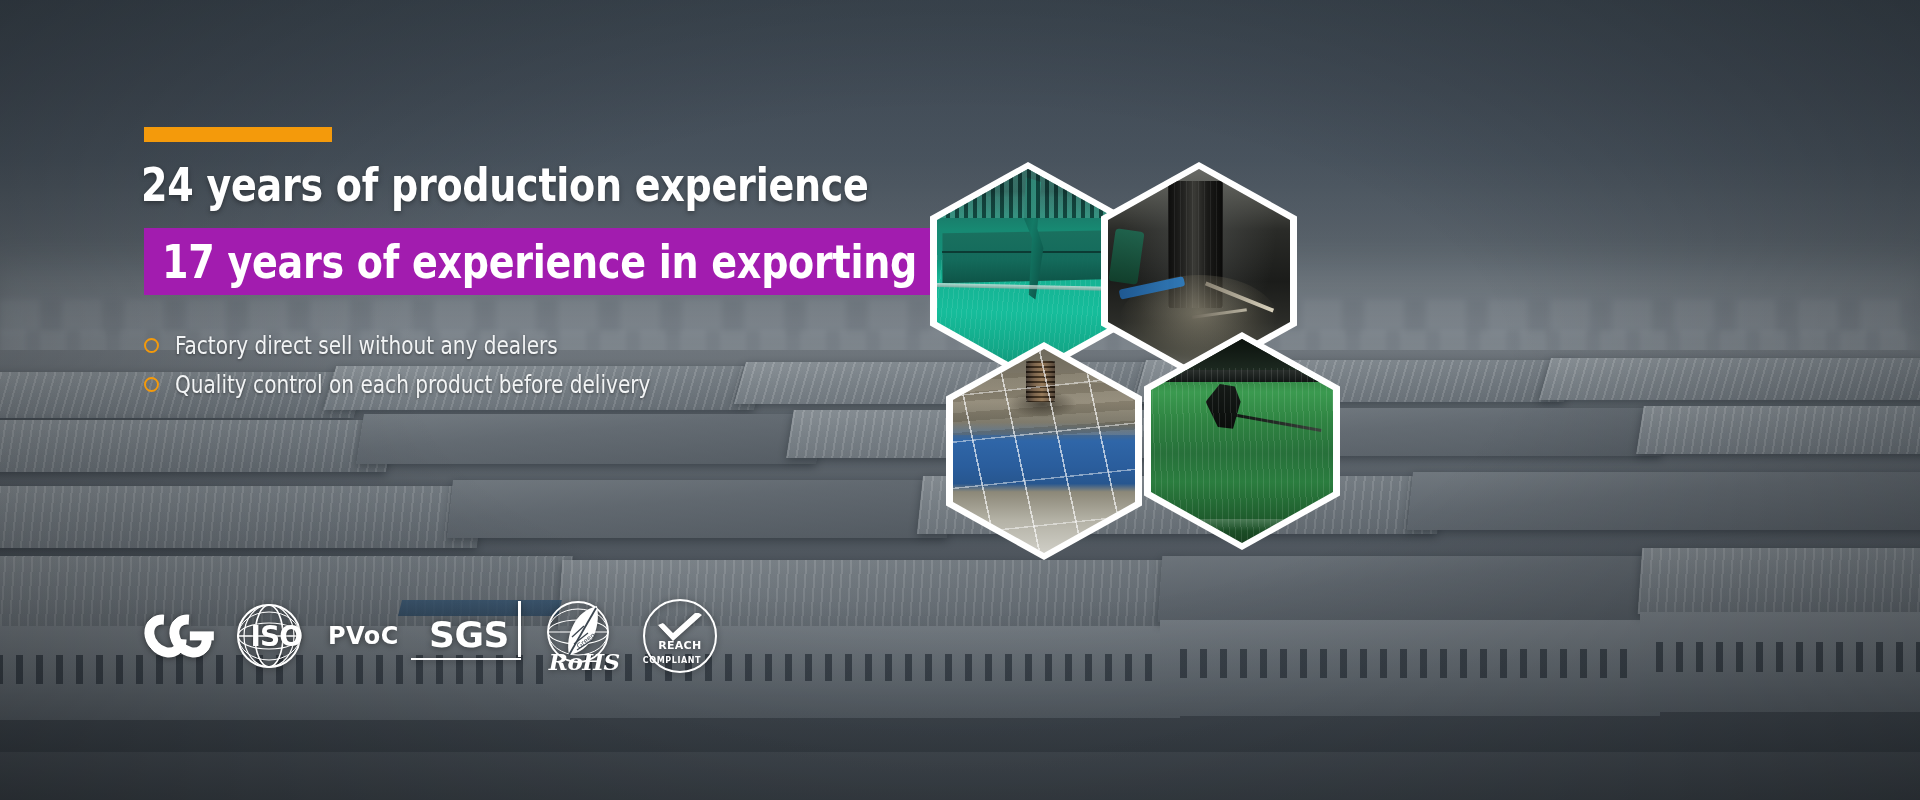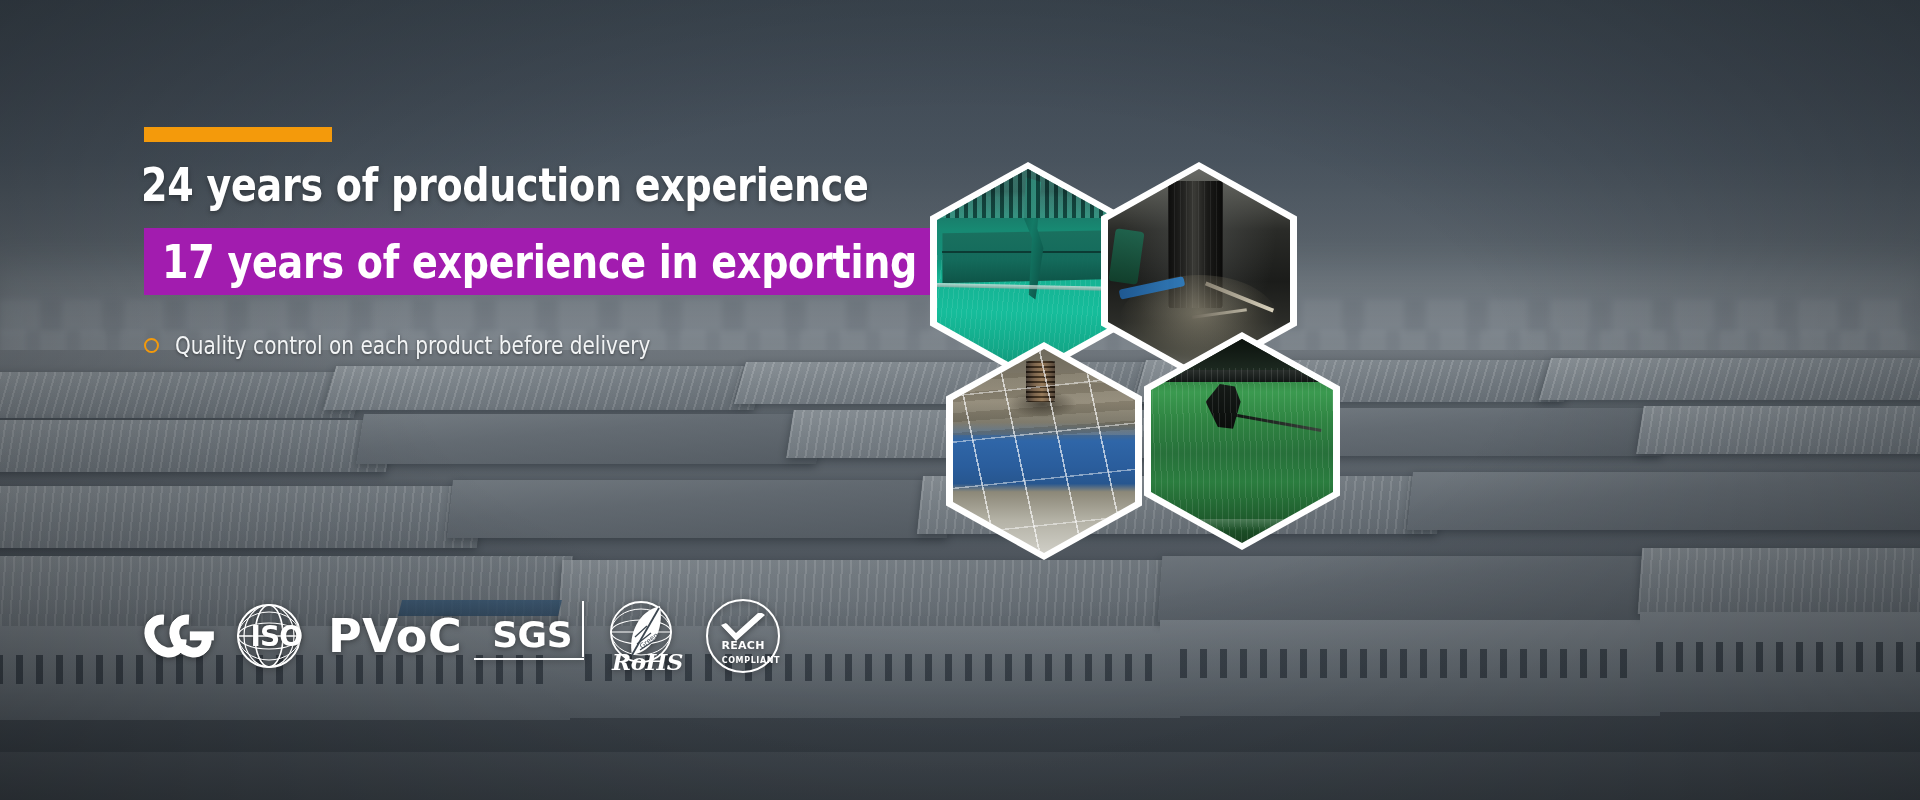--- a/index.html
+++ b/index.html
@@ -167,21 +167,21 @@
   .iso-globe{ position:absolute; inset:0; }
   .iso-text{
     position:absolute; left:0; right:0; top:50%; transform:translateY(-50%);
     text-align:right; font-size:28px; font-weight:800; letter-spacing:-1px;
     color:#fff; font-family:"DejaVu Sans","Liberation Sans",sans-serif;
     text-shadow:0 0 3px rgba(0,0,0,.3);
   }
 
   
   .cert-pvoc{
-    font-size:46px; font-weight:700; letter-spacing:.5px;
+    font-size:24px; font-weight:700; letter-spacing:.5px;
     font-family:"DejaVu Sans","Liberation Sans",sans-serif; line-height:1;
   }
 
   
   .cert-sgs{ position:relative; padding:2px 4px 4px 4px; }
   .sgs-text{
     font-size:36px; font-weight:700; letter-spacing:-.5px; line-height:1;
     font-family:"DejaVu Sans","Liberation Sans",sans-serif;
   }
   .sgs-line-h{ position:absolute; left:-14px; right:-8px; bottom:-3px; height:2.5px; background:#fff; }
@@ -200,21 +200,21 @@
   .reach-circle{
     position:absolute; inset:0; border:2.5px solid #fff; border-radius:50%;
   }
   .reach-check{ position:absolute; left:14px; top:14px; width:46px; height:30px; }
   .reach-label{
     position:absolute; left:0; right:0; top:40px; text-align:center;
     font-size:11px; font-weight:700; color:#fff; letter-spacing:.3px;
     font-family:"DejaVu Sans","Liberation Sans",sans-serif;
   }
   .reach-sub{
-    position:absolute; left:0; right:0; top:57px; text-align:right;
+    position:absolute; left:0; right:0; top:57px; text-align:left;
     font-size:8px; font-weight:700; color:#fff; letter-spacing:.6px;
     font-family:"DejaVu Sans","Liberation Sans",sans-serif;
   }
 
   
   .hex-cluster { position:absolute; left:930px; top:140px; width:520px; height:420px; }
   .hex {
     position:absolute;
     clip-path:polygon(50% 0%, 100% 25%, 100% 75%, 50% 100%, 0% 75%, 0% 25%);
     background:#ffffff;
@@ -441,20 +441,24 @@
 
   <div class="accent-bar"></div>
 
   <div class="headline-1">24 years of production experience</div>
 
   <div class="headline-2-wrap">
     <div class="headline-2">17 years of experience in exporting</div>
   </div>
 
   <div class="bullets">
+    <div class="bullet-row">
+      <span class="bullet-dot"></span>
+      <span class="bullet-text">Factory direct sell without any dealers</span>
+    </div>
     <div class="bullet-row">
       <span class="bullet-dot"></span>
       <span class="bullet-text">Quality control on each product before delivery</span>
     </div>
   </div>
 
   <div class="certs">
 
     <div class="cert cert-ce" title="CE">
       <span class="ce-c"></span>

